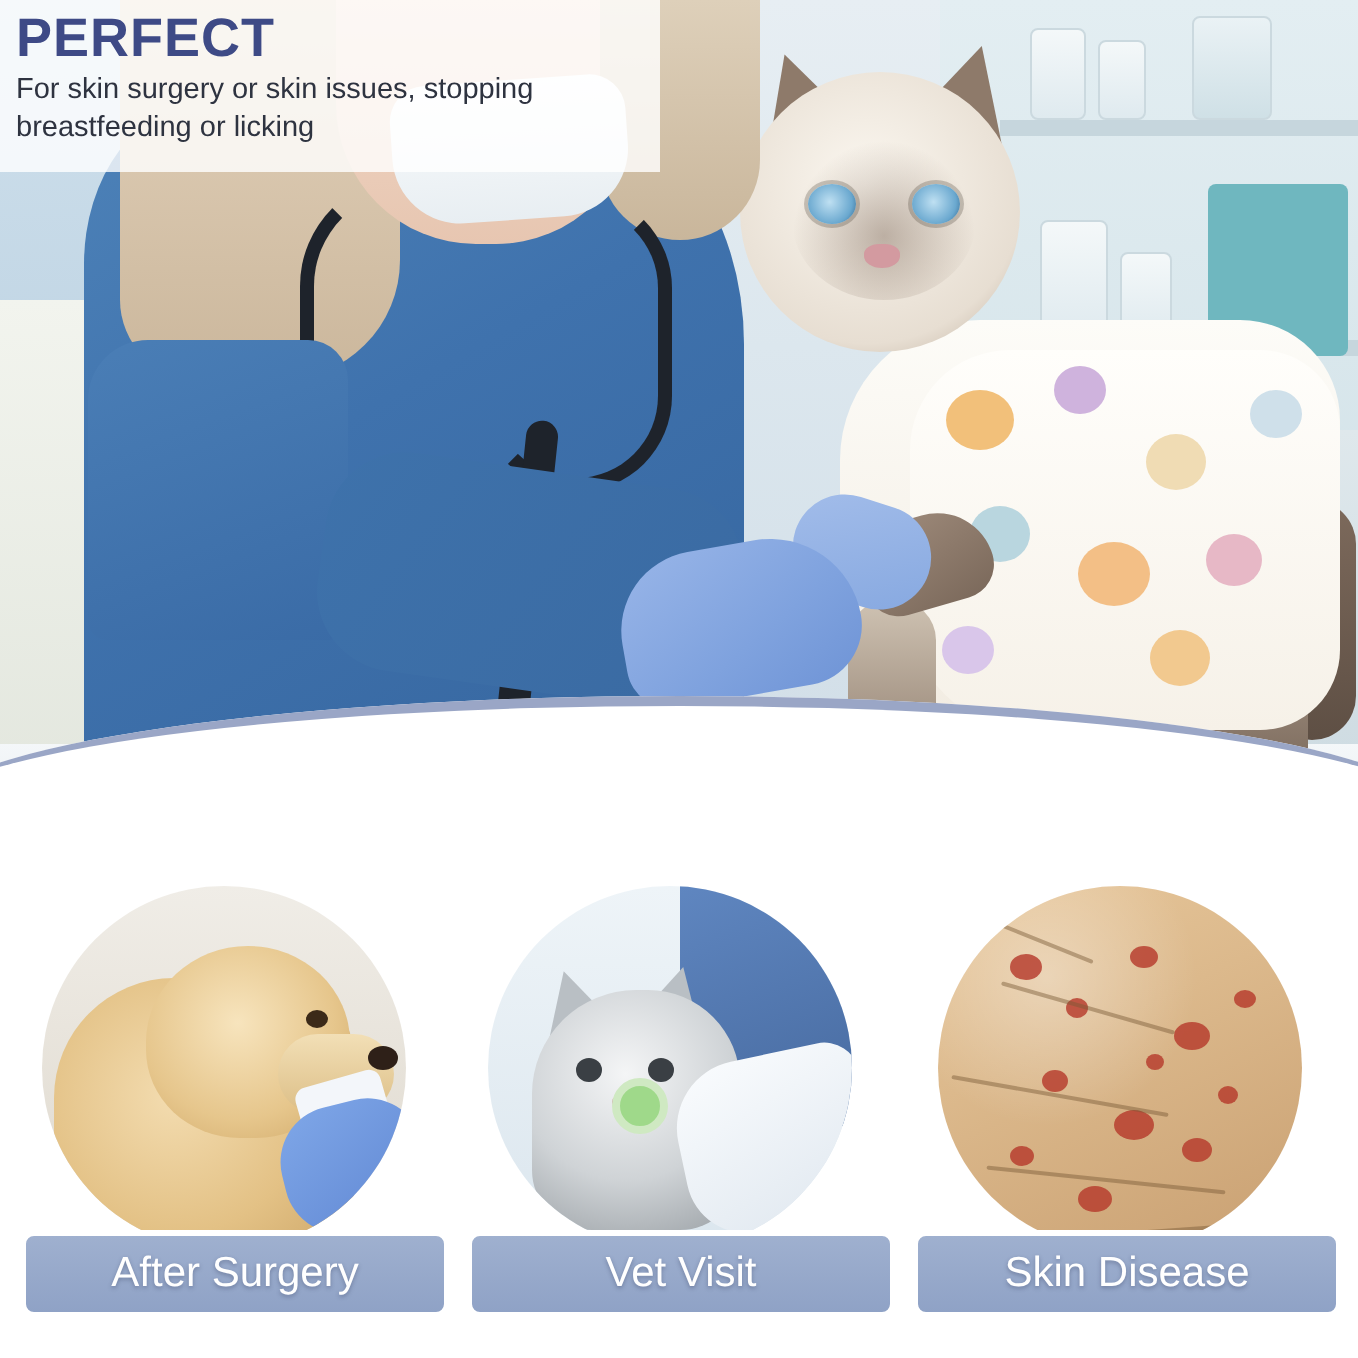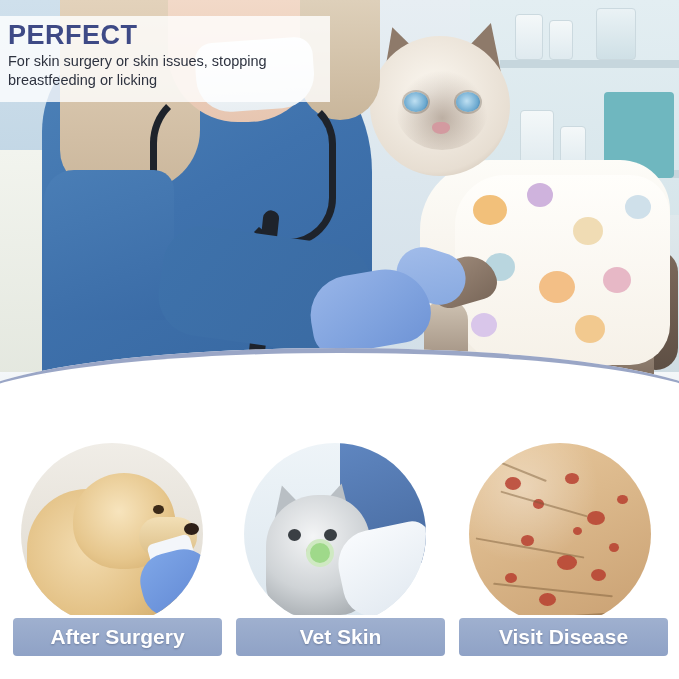--- a/index.html
+++ b/index.html
@@ -196,21 +196,21 @@
   }
   .cat-paw-up {
     position: absolute; left: 430px; top: 258px; width: 66px; height: 46px;
     background: linear-gradient(160deg,#a08c7c,#7a685a);
     border-radius: 26px 30px 18px 18px;
     transform: rotate(-16deg);
   }
 
   
   .headline {
-    position: absolute; left: 0; top: 16px;
+    position: absolute; left: 0; top: 0;
     width: 330px; height: 86px;
     background: rgba(255,255,255,.80);
     padding: 4px 10px 6px 8px;
   }
   .headline-title {
     font-size: 27px; font-weight: bold; color: #3e4a86;
     letter-spacing: .5px; line-height: 30px;
   }
   .headline-sub {
     font-size: 14.5px; color: #2e3340; line-height: 19px; margin-top: 2px;
@@ -247,21 +247,21 @@
     border: 3px solid #ffffff;
   }
   .panel-3 .circle { left: 10px; }
   .label {
     position: absolute; left: 0; bottom: 6px;
     width: 215px; height: 44px;
     background: linear-gradient(180deg,#9fb0cf 0%, #8fa2c6 100%);
     border: 3px solid #ffffff;
     border-radius: 7px;
     display: flex; align-items: center; justify-content: center;
-    color: #ffffff; font-size: 21px; font-weight: bold;
+    color: #ffffff; font-size: 21px; font-weight: normal;
     text-shadow: 0 1px 2px rgba(40,50,80,.35);
     text-align: right;
   }
 
   
   .c1-bg { position: absolute; inset: 0; background: linear-gradient(180deg,#f0ede7 0%, #ded8cd 100%); }
   .c1-dog {
     position: absolute; left: 6px; top: 46px; width: 150px; height: 146px;
     background: radial-gradient(circle at 40% 40%, #f3dcb0 0%, #e3c185 55%, #c9a263 100%);
     border-radius: 60px 40px 20px 20px;
@@ -416,21 +416,21 @@
         <div class="c2-vet"></div>
         <div class="c2-ear-l"></div>
         <div class="c2-ear-r"></div>
         <div class="c2-kitten"></div>
         <div class="c2-eye c2-eye-l"></div>
         <div class="c2-eye c2-eye-r"></div>
         <div class="c2-nose"></div>
         <div class="c2-glove"></div>
         <div class="c2-scope"></div>
       </div>
-      <div class="label">Vet Skin</div>
+      <div class="label">Vet Visit</div>
     </div>
 
     <div class="panel panel-3">
       <div class="circle">
         <div class="c3-bg"></div>
         <span class="sore" style="left:36px;  top:34px;  width:16px; height:13px;"></span>
         <span class="sore" style="left:64px;  top:56px;  width:11px; height:10px;"></span>
         <span class="sore" style="left:96px;  top:30px;  width:14px; height:11px;"></span>
         <span class="sore" style="left:118px; top:68px;  width:18px; height:14px;"></span>
         <span class="sore" style="left:52px;  top:92px;  width:13px; height:11px;"></span>
@@ -440,17 +440,17 @@
         <span class="sore" style="left:70px;  top:150px; width:17px; height:13px;"></span>
         <span class="sore" style="left:140px; top:100px; width:10px; height:9px;"></span>
         <span class="sore" style="left:104px; top:84px;  width:9px;  height:8px;"></span>
         <span class="sore" style="left:148px; top:52px;  width:11px; height:9px;"></span>
         <span class="fur" style="left:10px;  top:24px;  width:70px; transform:rotate(22deg);"></span>
         <span class="fur" style="left:30px;  top:60px;  width:90px; transform:rotate(16deg);"></span>
         <span class="fur" style="left:6px;   top:104px; width:110px; transform:rotate(10deg);"></span>
         <span class="fur" style="left:24px;  top:146px; width:120px; transform:rotate(6deg);"></span>
         <span class="fur" style="left:60px;  top:172px; width:90px; transform:rotate(-4deg);"></span>
       </div>
-      <div class="label">Visit Disease</div>
+      <div class="label">Skin Disease</div>
     </div>
 
   </div>
 </div>
 
 </body></html>

